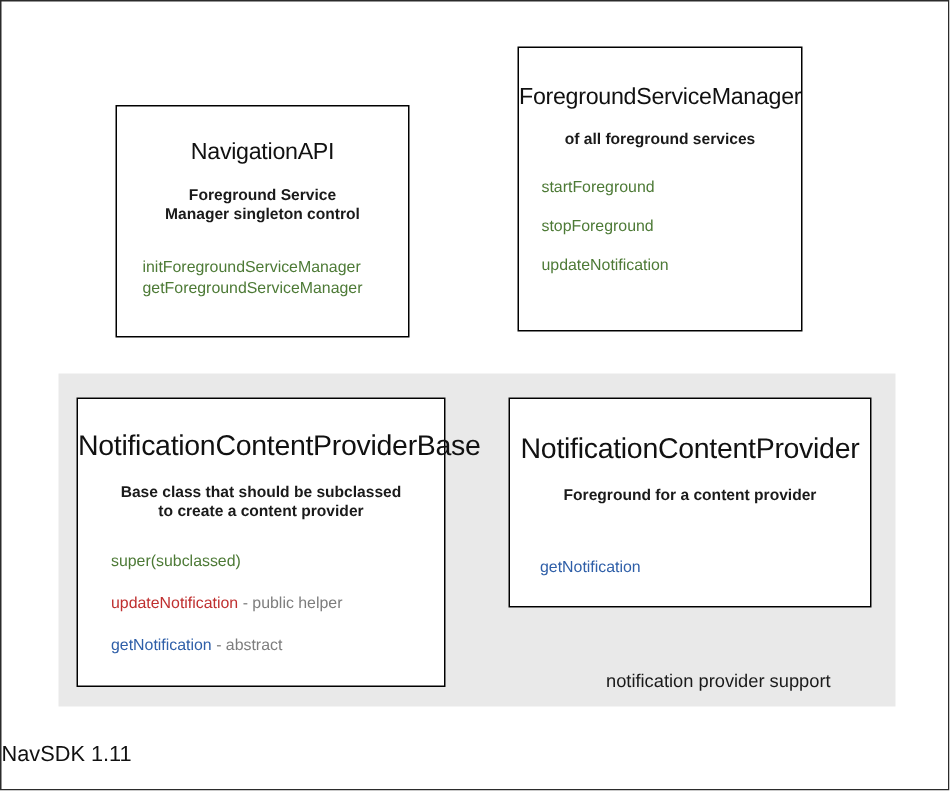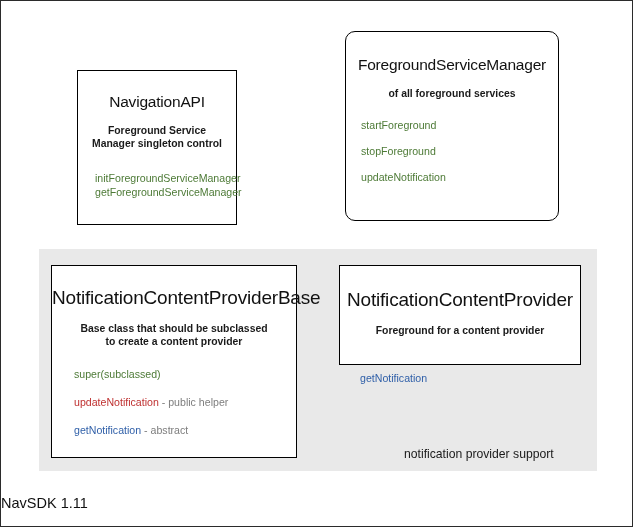--- a/index.html
+++ b/index.html
@@ -83,37 +83,37 @@
 </style>
 </head>
 <body>
 
 <div id="canvas">
 
   <div id="group-panel" style="left:38px; top:248px; width:558px; height:222px;"></div>
 
   <div id="group-label" style="left:403px; top:446px;">notification provider support</div>
 
-  <div class="class-box" style="left:76px; top:69px; width:160px; height:155px;">
+  <div class="class-box" style="left:76px; top:69px; width:196px; height:155px;">
     <div class="class-title" style="margin-top:22px;">NavigationAPI</div>
     <div class="class-desc" style="margin-top:13px;">
       <div>Foreground Service</div>
       <div>Manager singleton control</div>
     </div>
     <div class="member-list" style="margin-top:22px; padding-left:17px;">
       <div class="member" style="margin-bottom:1px;">
         <span class="m-green">initForegroundServiceManager</span><span class="m-note"></span>
       </div>
       <div class="member">
         <span class="m-green">getForegroundServiceManager</span><span class="m-note"></span>
       </div>
     </div>
   </div>
 
-  <div class="class-box" style="left:344px; top:30px; width:214px; height:190px;border-radius:10px;">
+  <div class="class-box" style="left:344px; top:30px; width:190px; height:190px;">
     <div class="class-title" style="margin-top:24px;">ForegroundServiceManager</div>
     <div class="class-desc" style="margin-top:13px;">
       <div>of all foreground services</div>
     </div>
     <div class="member-list" style="margin-top:19px; padding-left:15px;">
       <div class="member" style="margin-bottom:13px;">
         <span class="m-green">startForeground</span><span class="m-note"></span>
       </div>
       <div class="member" style="margin-bottom:13px;">
         <span class="m-green">stopForeground</span><span class="m-note"></span>
@@ -136,21 +136,21 @@
       </div>
       <div class="member" style="margin-bottom:15px;">
         <span class="m-red">updateNotification</span><span class="m-note"> - public helper</span>
       </div>
       <div class="member">
         <span class="m-blue">getNotification</span><span class="m-note"> - abstract</span>
       </div>
     </div>
   </div>
 
-  <div class="class-box" style="left:338px; top:264px; width:242px; height:100px;">
+  <div class="class-box" style="left:338px; top:264px; width:242px; height:140px;">
     <div class="class-title small" style="margin-top:23px;">NotificationContentProvider</div>
     <div class="class-desc" style="margin-top:13px;">
       <div>Foreground for a content provider</div>
     </div>
     <div class="member-list" style="margin-top:35px; padding-left:20px;">
       <div class="member">
         <span class="m-blue">getNotification</span><span class="m-note"></span>
       </div>
     </div>
   </div>

